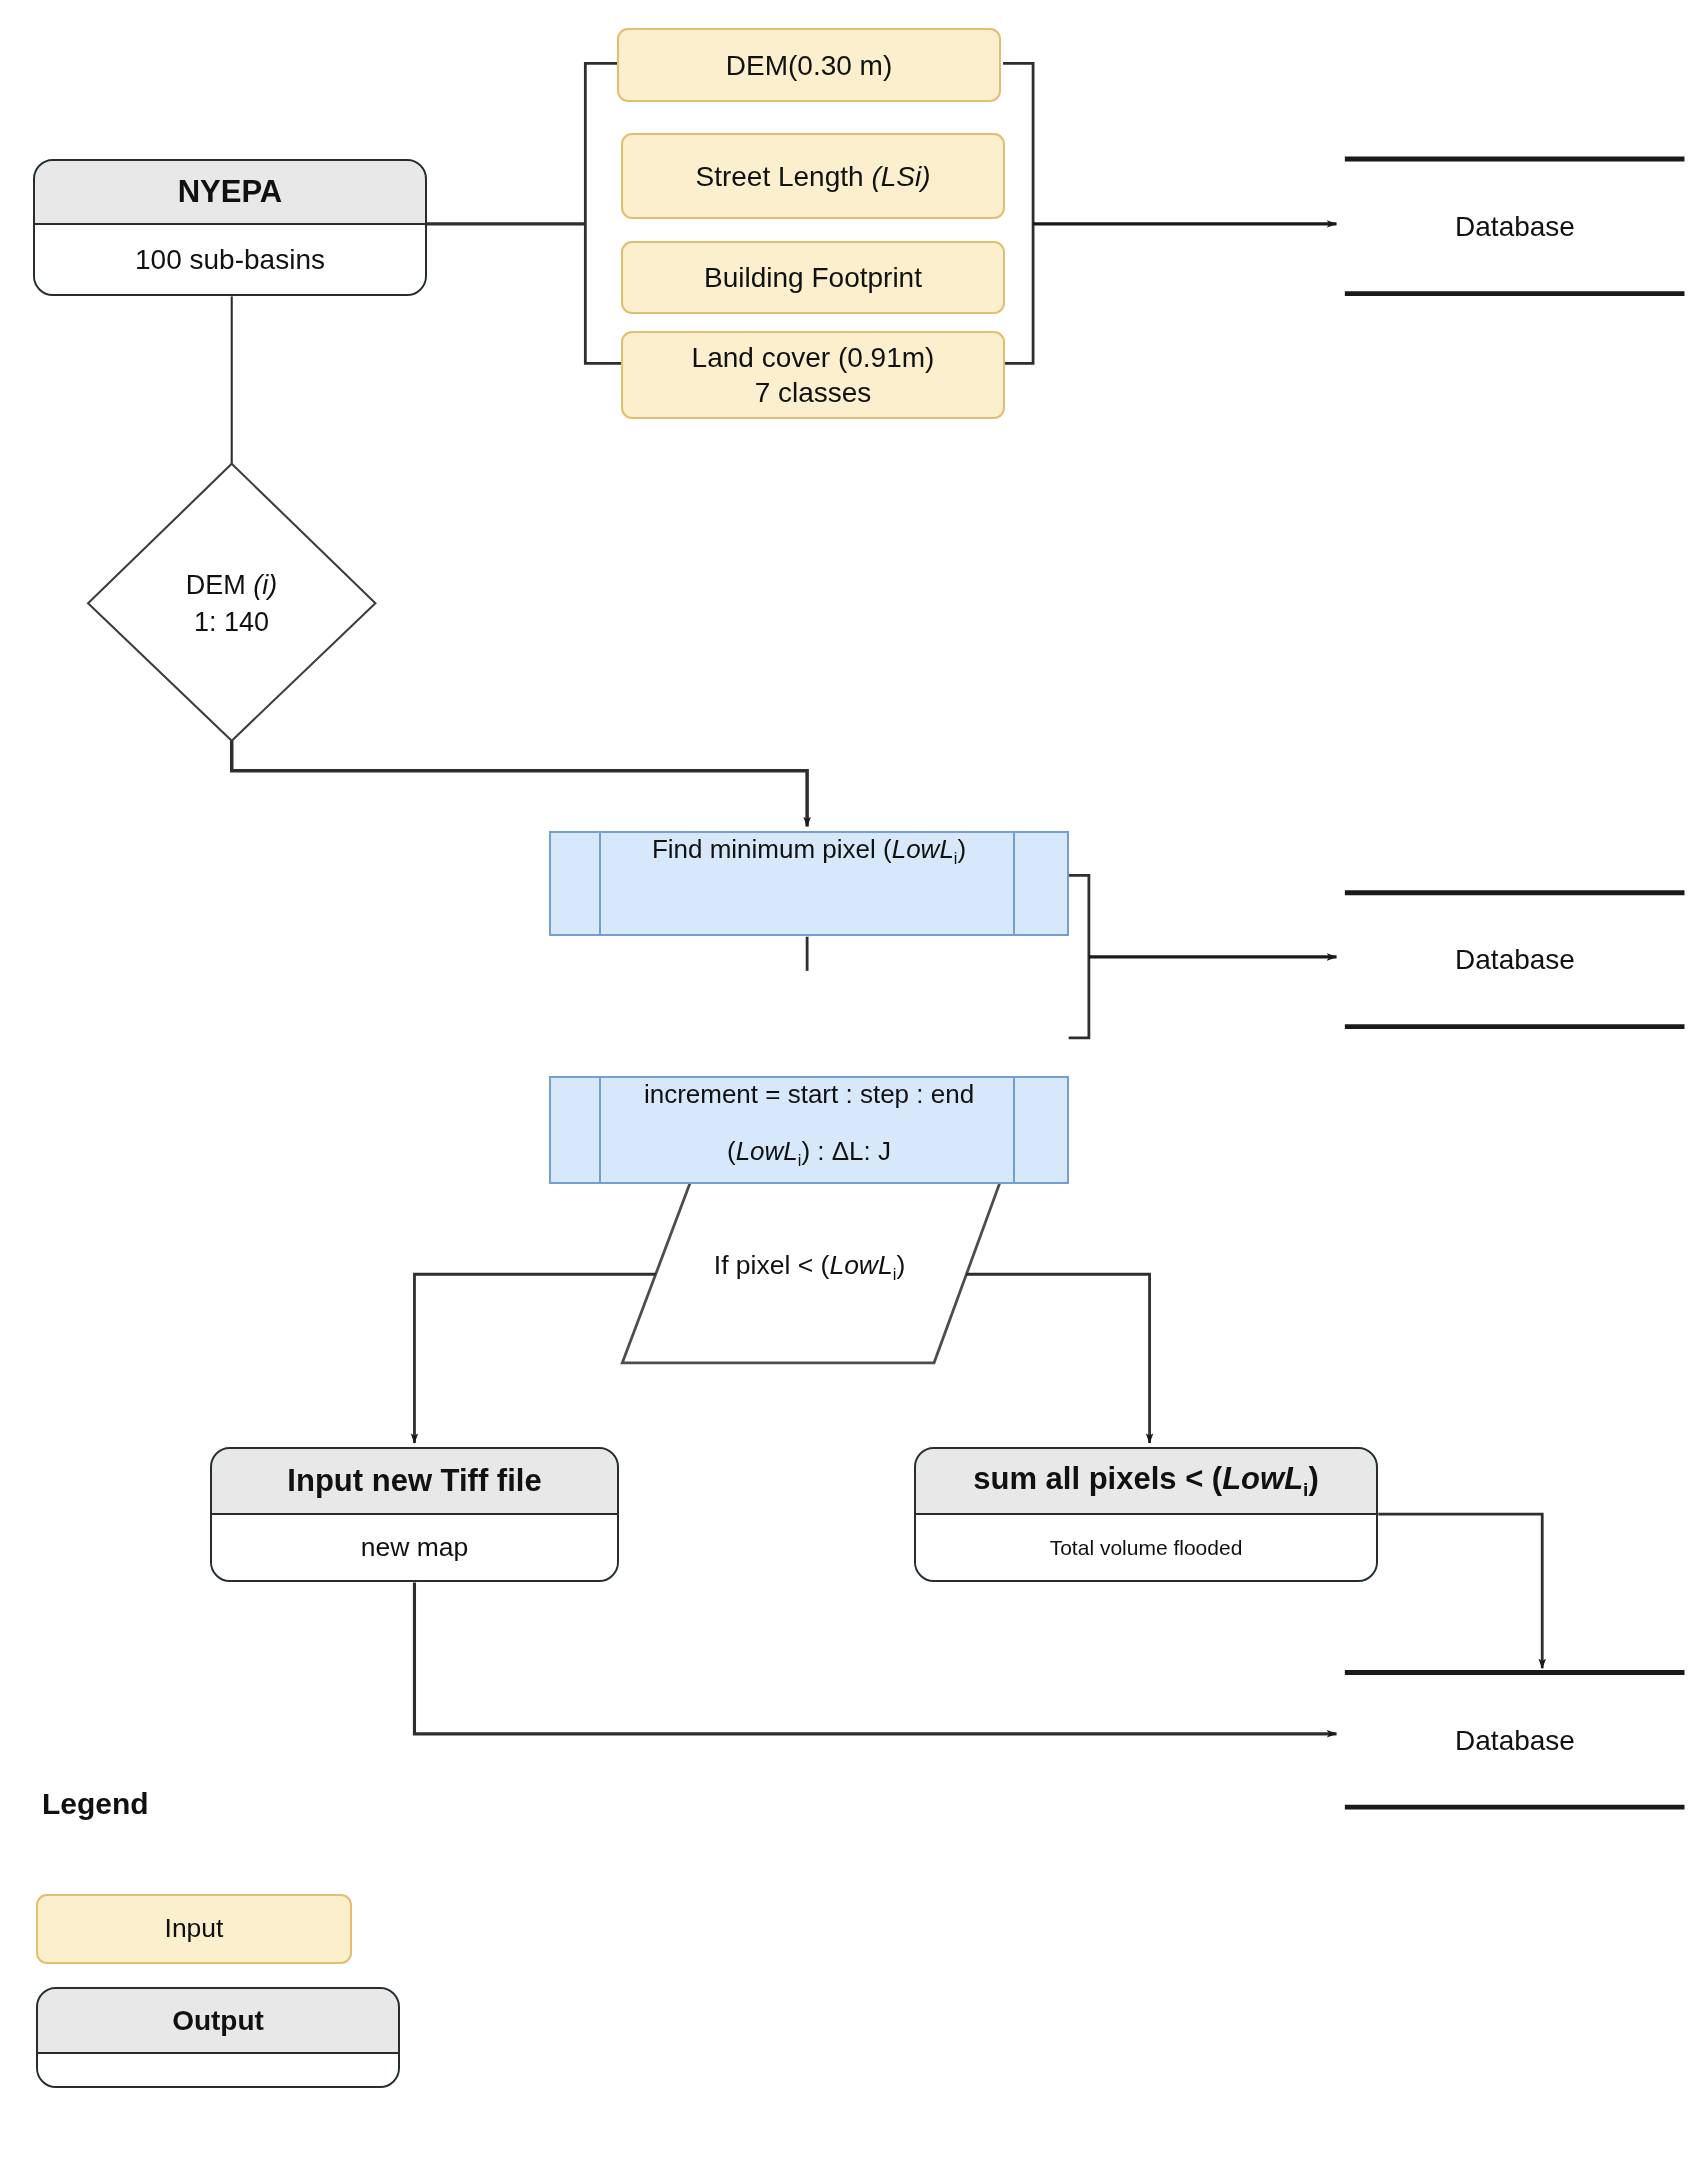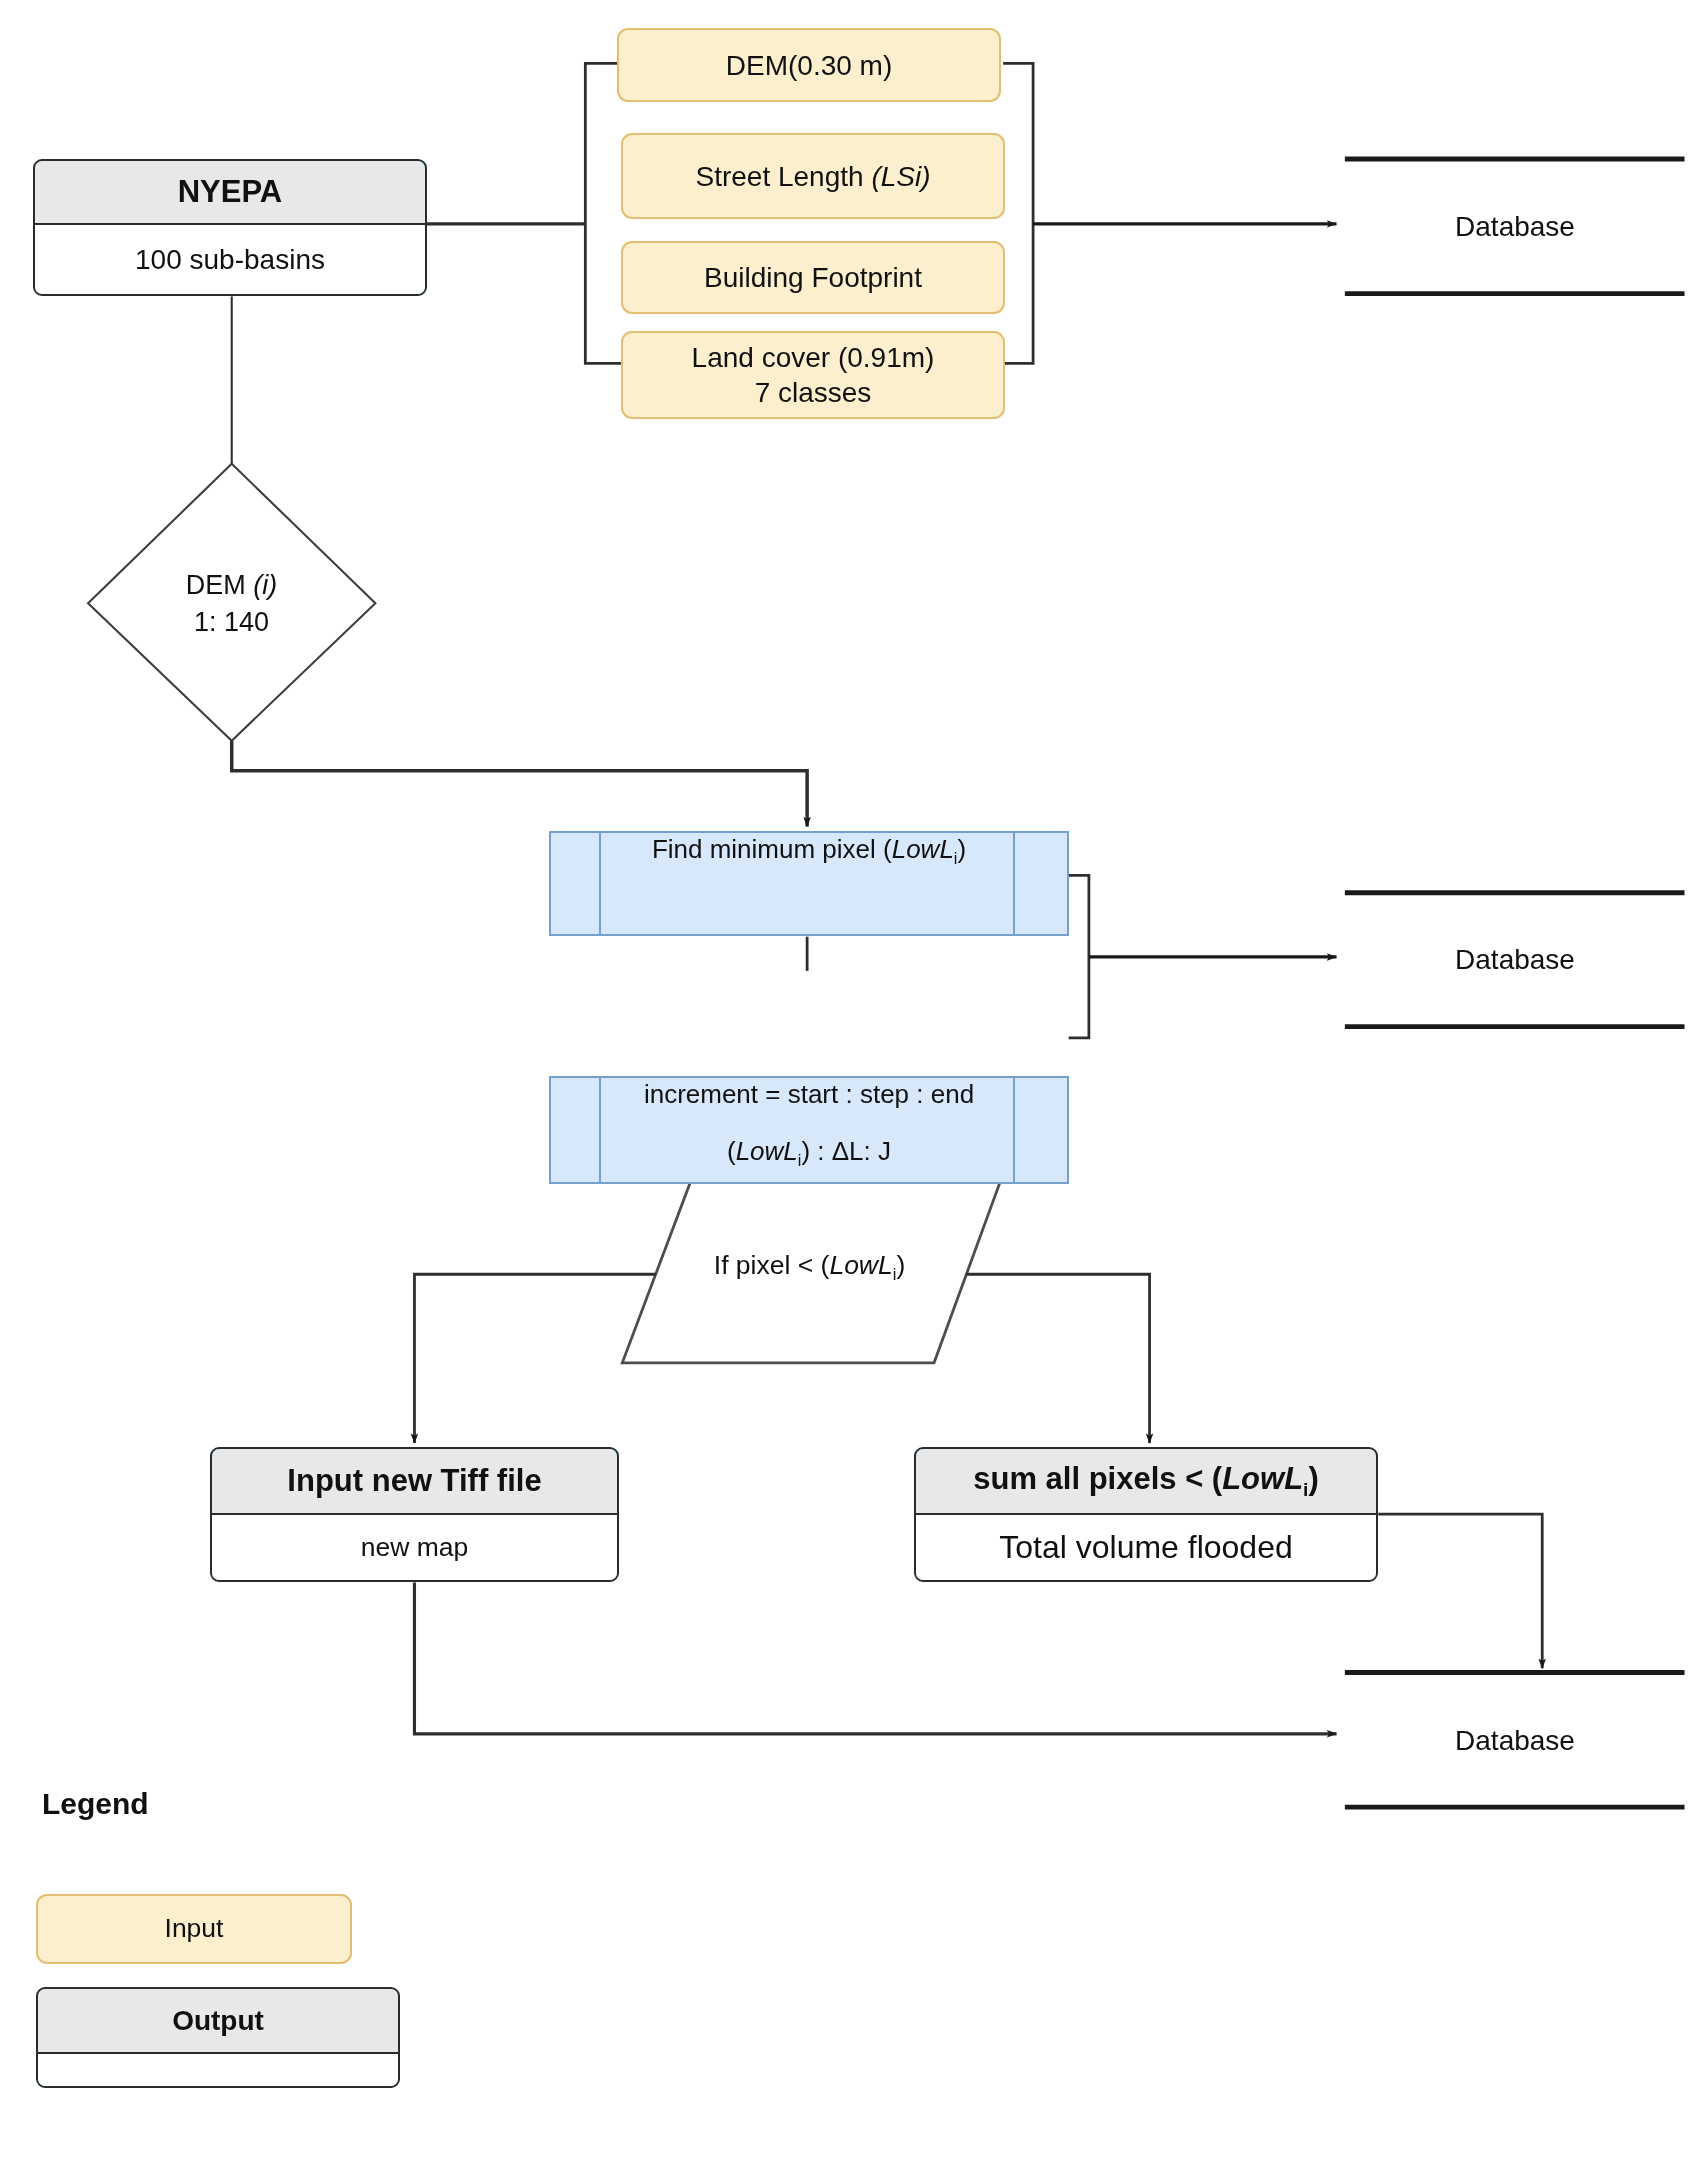--- a/index.html
+++ b/index.html
@@ -1,20 +1,20 @@
 <!DOCTYPE html>
 <html style="--c-input_fill: #FBEFCD; --c-input_border: #E3BE70; --c-process_fill: #D7E8FB; --c-process_border: #74A0D0; --c-output_header: #E8E8E8; --c-line: #2E2E2E;font-size:11px"><head>
 <meta charset="utf-8">
 <style>
   html,body{margin:0;padding:0;background:#ffffff;}
   body{font-family:"Liberation Sans","DejaVu Sans",sans-serif;color:#111;}
   #canvas{position:relative;width:1707px;height:2183px;background:#fff;overflow:hidden;}
   #wires{position:absolute;left:0;top:0;z-index:0;}
   .node{position:absolute;z-index:1;box-sizing:border-box;}
-  .twopart{border:2.8px solid #2b2b2b;border-radius:9px;background:#0ea5e9;overflow:hidden;
+  .twopart{border:2.8px solid #2b2b2b;border-radius:20px;background:#0ea5e9;overflow:hidden;
            display:flex;flex-direction:column;}
   .twopart .hdr{background:var(--c-output_header,#E8E8E8);border-bottom:2.8px solid #2b2b2b;
                 display:flex;align-items:center;justify-content:center;
                 font-weight:bold;}
   .twopart .bdy{flex:1;display:flex;align-items:center;justify-content:center;background:#fff;}
   .inputbox{background:var(--c-input_fill,#FBEFCD);border:2.1px solid var(--c-input_border,#E3BE70);
             border-radius:11px;display:flex;flex-direction:column;align-items:center;
             justify-content:center;font-size:28px;line-height:1.25;text-align:center;}
   .procbox{background:var(--c-process_fill,#D7E8FB);border:2.1px solid var(--c-process_border,#74A0D0);
            display:flex;flex-direction:column;align-items:center;
@@ -132,21 +132,21 @@
 
   <div class="node twopart" style="left:210px;top:1447px;width:409px;height:135px;">
     <div class="hdr" style="height:64px;font-size:31px;">Input new Tiff file</div>
     <div class="bdy" style="font-size:26.5px;">new map</div>
   </div>
 
   <div class="node twopart" style="left:914px;top:1447px;width:464px;height:135px;">
     <div class="hdr" style="height:64px;font-size:31px;">
       <span><span>sum all pixels &lt; (</span><span class="it">LowL</span><sub class="sub">i</sub><span>)</span></span>
     </div>
-    <div class="bdy" style="font-size:32px;">Total volume flooded</div>
+    <div class="bdy" style="font-size:21px;">Total volume flooded</div>
   </div>
 
   <div class="freetext legend-head" style="left:42px;top:1786px;width:167px;height:35px;align-items:flex-start;">
     <span>Legend</span>
   </div>
 
   <div class="node inputbox" style="left:36px;top:1894px;width:316px;height:70px;font-size:26.5px;">
     <span>Input</span>
   </div>
 

